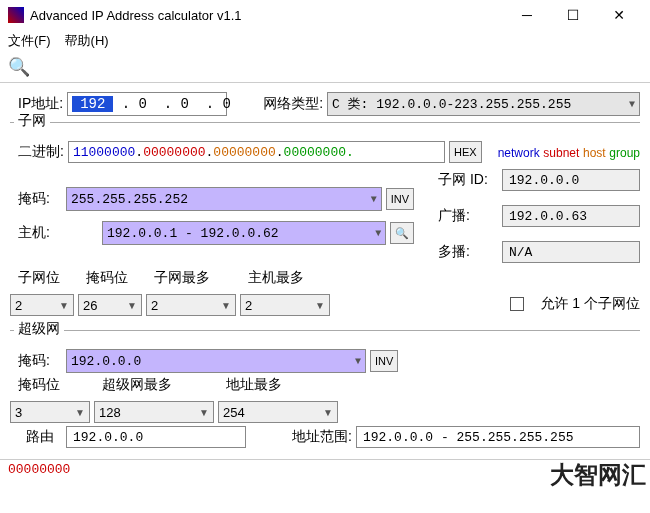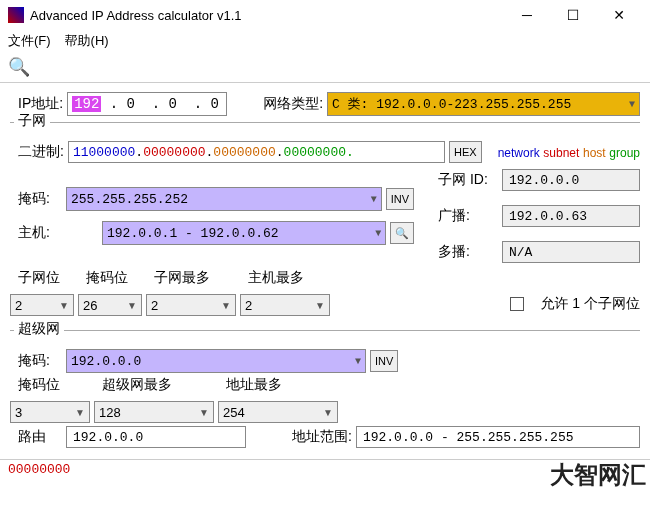--- a/index.html
+++ b/index.html
@@ -9,22 +9,22 @@
 .titlebar .title { flex: 1; font-size: 13px; }
 .winbtn { width: 46px; height: 30px; display: flex; align-items: center; justify-content: center; cursor: default; font-size:14px;}
 .menubar { display: flex; padding: 2px 8px; gap: 14px; font-size: 13px; }
 .menubar span { cursor: default; }
 .toolbar { padding: 4px 8px; border-bottom: 1px solid #ccc; }
 .magnifier { font-size: 18px; }
 .content { padding: 6px 10px 8px; }
 .row { display: flex; align-items: center; margin: 3px 0; gap: 4px; }
 .lbl { font-size: 14px; white-space: nowrap; margin-left: 8px; }
 .ipbox { border: 1px solid #888; height: 24px; display: flex; align-items: center; padding: 0 4px; font-family: "Courier New", monospace; font-size: 14px; }
-.ipbox .sel { background: #d946ef; color: #fff; padding: 0 2px; }
-.selectlike { border: 1px solid #888; height: 24px; display: flex; align-items: center; padding: 0 4px; font-family: "Courier New", monospace; font-size: 13px; background:#eab308; position:relative; }
+.ipbox .sel { background: #1d4ed8; color: #fff; padding: 0 8px; }
+.selectlike { border: 1px solid #888; height: 24px; display: flex; align-items: center; padding: 0 4px; font-family: "Courier New", monospace; font-size: 13px; background:#e5e5e5; position:relative; }
 .selectlike .caret { position:absolute; right:4px; font-size:10px; color:#555;}
 .combo { background:#c4b5fd; }
 .binbox { border:1px solid #888; height:22px; padding:0 4px; display:flex; align-items:center; font-family:"Courier New",monospace; font-size:13px; flex:1;}
 .btnsm { border:1px solid #888; height:22px; padding:0 4px; font-size:11px; background:#efefef; display:flex; align-items:center; cursor:default;}
 .readonly { border:1px solid #888; background:#efefef; height:22px; padding:0 6px; display:flex; align-items:center; font-family:"Courier New",monospace; font-size:13px;}
 .subsection { position:relative; border-top:1px solid #aaa; margin-top:14px; padding-top:15px;}
 .subsection .legend { position:absolute; top:-11px; left:4px; background:#fff; padding:0 4px; font-size:14px;}
 .small-combo { border:1px solid #888; background:#efefef; height:22px; display:flex; align-items:center; padding:0 4px; position:relative; font-size:13px;}
 .small-combo .caret{ position:absolute; right:4px; font-size:10px; color:#555;}
 .checkbox { width:14px; height:14px; border:1px solid #555; display:inline-block; margin-right:4px;}
@@ -201,21 +201,21 @@
       <div class="col" style="width:120px;">
         <span class="lbl">地址最多</span>
         <div class="small-combo">
             <span>254</span>
             <span class="caret">▼</span>
           </div>
       </div>
     </div>
 
     <div class="row">
-      <span class="lbl" style="width:44px;">路由</span>
+      <span class="lbl" style="width:44px;text-align:center;">路由</span>
       <div class="readonly" style="width:180px;background:#fff;">192.0.0.0</div>
       <span style="width:30px;"></span>
       <span class="lbl">地址范围:</span>
       <div class="readonly" style="flex:1;background:#fff;">192.0.0.0 - 255.255.255.255</div>
     </div>
   </div>
 
 </div>
 
 <div class="statusbar">

